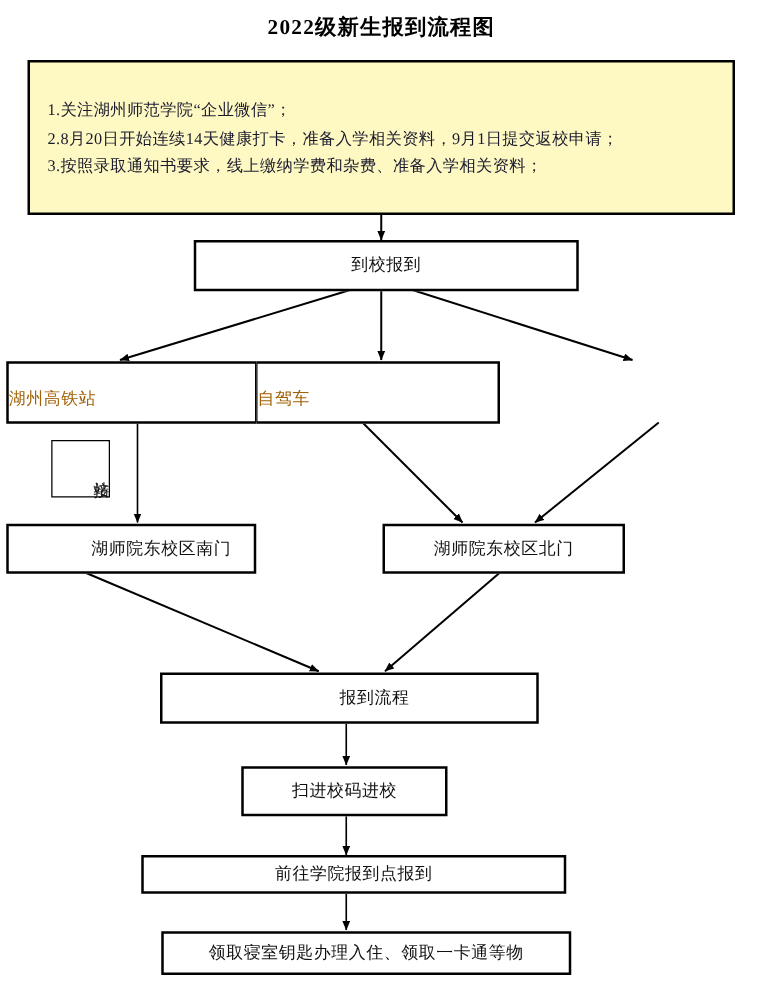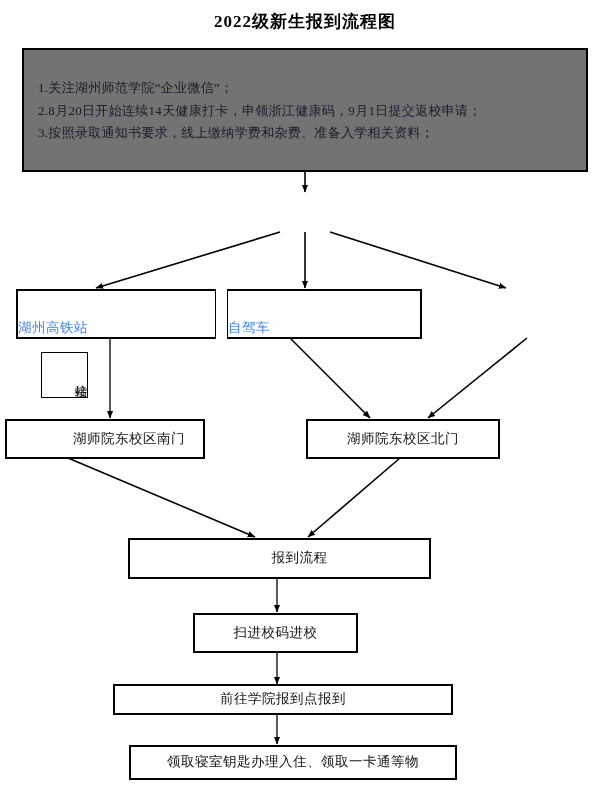--- a/index.html
+++ b/index.html
@@ -51,21 +51,21 @@
     text-align: center;
     font-size: 17px;
     font-weight: bold;
     letter-spacing: 1px;
     color: #000000;
   }
   .note-box {
     position: absolute;
     box-sizing: border-box;
     border: 2px solid #000000;
-    background: #737373;
+    background: #fef9c3;
     padding: 26px 14px 24px 14px;
     display: flex;
     flex-direction: column;
     justify-content: center;
   }
   .note-line {
     font-size: 13px;
     line-height: 1.72;
     color: #1a1a2e;
     letter-spacing: 0.3px;
@@ -86,27 +86,26 @@
     position: absolute;
     display: flex;
     box-sizing: border-box;
   }
   .split-cell {
     box-sizing: border-box;
     border: 2px solid #000000;
     border-right-width: 1px;
     background: #ffffff;
     display: flex;
-    align-items: flex-end;
+    align-items: center;
     justify-content: center;
     padding-top: 9px;
     font-size: 13.5px;
     letter-spacing: 0.5px;
-    color: #3b82f6;
-    margin-left: 11px;
+    color: #a16207;
   }
   .split-cell:last-child { border-right-width: 2px; }
   .split-cell:not(:first-child) { border-left-width: 1px; }
 </style>
 </head>
 <body>
 
 <div id="flow-root">
 
   <div class="page-title">2022级新生报到流程图</div>
@@ -138,24 +137,27 @@
       <line x1="277" y1="578" x2="277" y2="612" stroke-width="1.3"></line>
 
       <line x1="277" y1="653" x2="277" y2="684" stroke-width="1.3"></line>
 
       <line x1="277" y1="715" x2="277" y2="744" stroke-width="1.3"></line>
     </g>
   </svg>
 
   <div class="note-box" style="left:22px; top:48px; width:566px; height:124px;">
     <div class="note-line">1.关注湖州师范学院“企业微信”；</div>
-    <div class="note-line">2.8月20日开始连续14天健康打卡，申领浙江健康码，9月1日提交返校申请；</div>
+    <div class="note-line">2.8月20日开始连续14天健康打卡，准备入学相关资料，9月1日提交返校申请；</div>
     <div class="note-line">3.按照录取通知书要求，线上缴纳学费和杂费、准备入学相关资料；</div>
   </div>
 
+  <div class="node" style="left:155px; top:192px; width:308px; height:41px;">
+    <span class="node-label">到校报到</span>
+  </div>
 
   <div class="split-row" style="left:5px; top:289px; width:600px; height:50px;">
     <div class="split-cell" style="width:200px;">
       <span class="node-label">湖州高铁站</span>
     </div>
     <div class="split-cell" style="width:195px;">
       <span class="node-label">自驾车</span>
     </div>
   </div>
 

